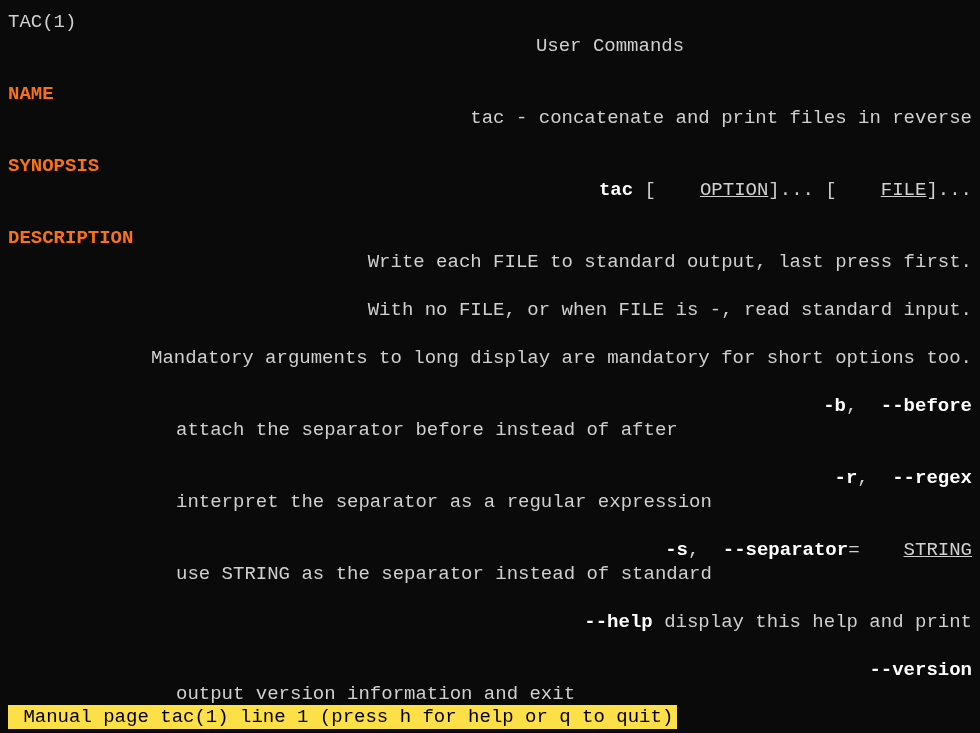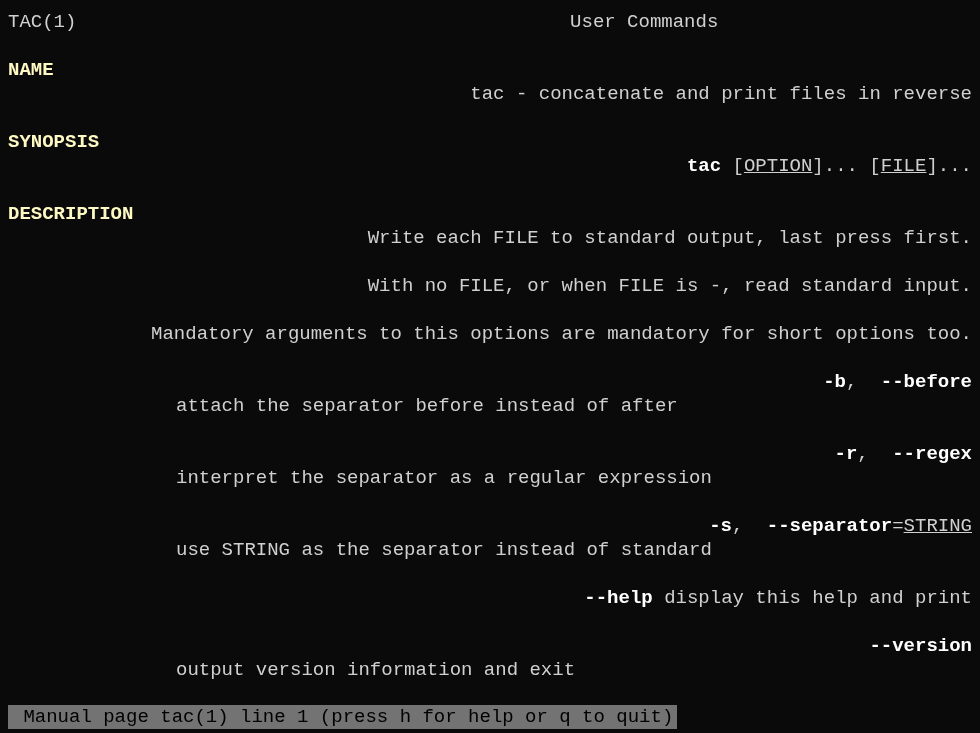--- a/index.html
+++ b/index.html
@@ -19,52 +19,54 @@
       padding: 10px 8px 0 8px;
       position: relative;
     }
     .bold {
       font-weight: bold;
       color: #ffffff;
       margin-left: 12px;
     }
     .underline {
       text-decoration: underline;
+      margin-left: 44px;
     }
     .header-row {
       display: flex;
       margin-bottom: 24px;
+      flex-direction: column;
     }
     .header-left {
       flex: 0 0 auto;
     }
     .header-center {
       flex: 1;
       text-align: center;
       padding-left: 240px;
     }
     .section-heading {
       font-weight: bold;
-      color: #fef9c3;
+      color: #f97316;
     }
     .indent1 {
       padding-left: 84px;
       text-align: right;
     }
     .indent2 {
       padding-left: 168px;
     }
     .blank {
       height: 24px;
     }
     .status-bar {
       position: absolute;
       bottom: 4px;
       left: 8px;
-      background-color: #737373;
+      background-color: #fde047;
       color: #000000;
       padding: 0 4px;
       white-space: pre;
     }
     .line {
       white-space: pre-wrap;
     }
   </style>
 </head>
 <body>
@@ -86,21 +88,21 @@
 
 <div class="line section-heading">DESCRIPTION</div>
 <div class="line indent1">Write each FILE to standard output, last press first.</div>
 
 <div class="blank"></div>
 
 <div class="line indent1">With no FILE, or when FILE is -, read standard input.</div>
 
 <div class="blank"></div>
 
-<div class="line indent1">Mandatory arguments to this options are mandatory for short options too.</div>
+<div class="line indent1">Mandatory arguments to long display are mandatory for short options too.</div>
 
 <div class="blank"></div>
 
 <div class="line indent1"><span class="bold">-b</span><span>, </span><span class="bold">--before</span></div>
 <div class="line indent2">attach the separator before instead of after</div>
 
 <div class="blank"></div>
 
 <div class="line indent1"><span class="bold">-r</span><span>, </span><span class="bold">--regex</span></div>
 <div class="line indent2">interpret the separator as a regular expression</div>

